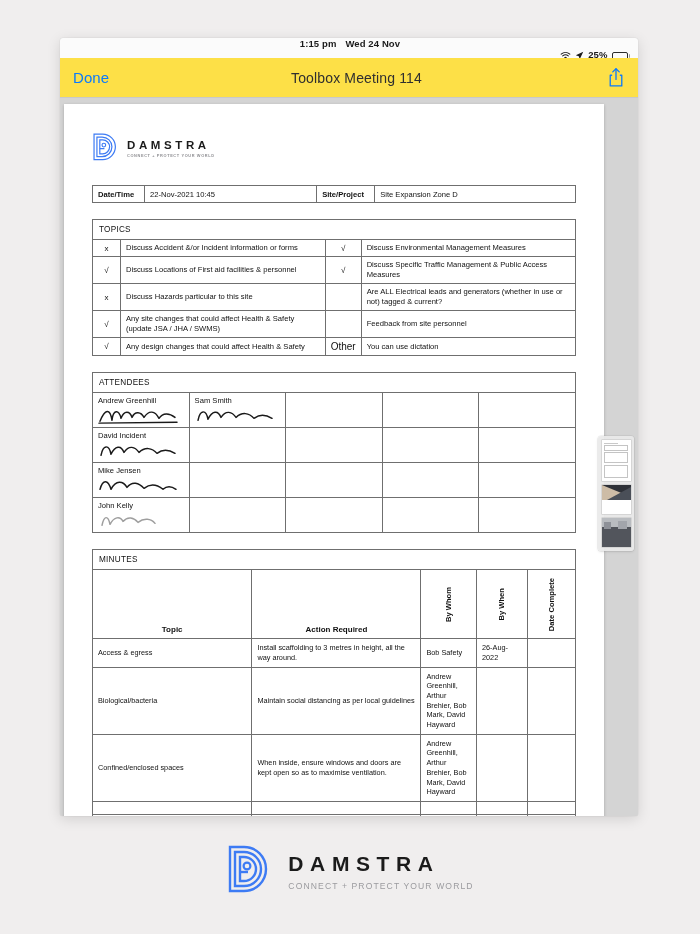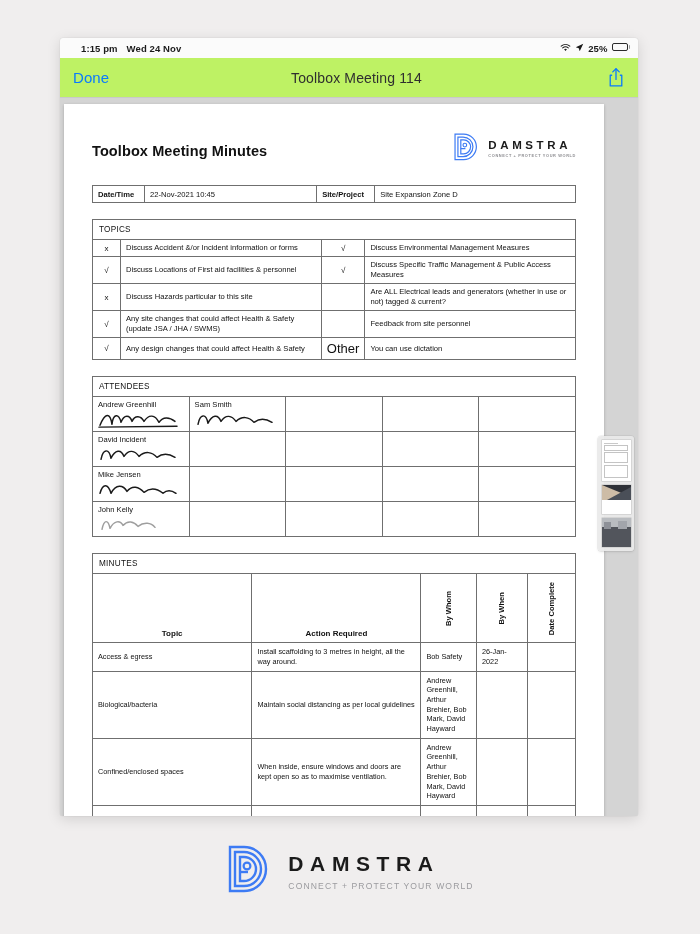--- a/index.html
+++ b/index.html
@@ -17,35 +17,35 @@
     position:absolute; left:60px; top:38px; width:578px; height:778px;
     background:#d6d6d6;
     border-radius:3px;
     box-shadow:0 3px 14px rgba(0,0,0,.13), 0 0 0 .5px rgba(0,0,0,.05);
     overflow:hidden;
   }
 
   
   #statusbar{
     height:20px; background:#fbfbfb;
-    display:flex; align-items:center; padding:0 8px 0 21px;
-    font-size:9.5px; font-weight:bold; color:#1b1b1b; letter-spacing:.1px;
+    display:flex; align-items:center; padding:0 8px 0 10px;
+    font-size:9.5px; font-weight:bold; color:#1b1b1b; letter-spacing:.1px;flex-direction:column;
   }
   #statusbar .left{display:flex;gap:9px;align-items:center;}
-  #statusbar .right{margin-left:auto;display:flex;gap:4px;align-items:flex-start;}
+  #statusbar .right{margin-left:auto;display:flex;gap:4px;align-items:flex-end;}
   .wifi-ic{width:11px;height:9px;display:block;}
   .loc-ic{width:9px;height:9px;display:block;}
   .batt{display:flex;align-items:center;gap:1px;}
   .batt-body{width:16px;height:8px;border:1px solid #2b2b2b;border-radius:2px;position:relative;padding:1px;}
   .batt-fill{height:100%;background:#2b2b2b;border-radius:1px;}
   .batt-cap{width:1.5px;height:4px;background:#9a9a9a;border-radius:0 1px 1px 0;}
 
   
   #navbar{
-    height:40px; background:#bef264;
+    height:40px; background:#fde047;
     border-bottom:.5px solid #c9c9c9;
     display:flex; align-items:center; padding:0 13px;
     position:relative;
   }
   #done-btn{
     font-size:15px; color:#0a7afe; cursor:pointer; font-weight:400;
     letter-spacing:.1px;
   }
   #nav-title{
     position:absolute; left:15px; right:0; text-align:center;
@@ -87,21 +87,21 @@
   .dtbar{margin-bottom:16px;}
   .dtbar td{height:17px;}
   .lbl{font-weight:bold !important;width:52px;white-space:nowrap;}
   .lbl2{font-weight:bold !important;width:58px;white-space:nowrap;}
 
   
   .topics{margin-bottom:16px;margin-top:9px;}
   .topics td{height:15px;}
   .tick{width:28px;text-align:center !important;font-weight:bold;font-size:8px;}
   .tick-plain{width:28px;text-align:center !important;font-size:8px;}
-  .tick-other{width:28px;text-align:center;font-weight:bold;font-size:13px;}
+  .tick-other{width:28px;text-align:center;font-weight:bold;font-size:10px;}
   .tcell{width:calc(50% - 28px);line-height:1.32;}
 
   
   .attend{margin-bottom:16px;}
   .attend td.nm{height:35px;width:20%;vertical-align:top;position:relative;padding:3px 5px 0 5px;}
   .sig{position:absolute;left:4px;bottom:1px;height:21px;width:86px;}
   .sig.faded{opacity:.42;}
 
   
   .minutes td{vertical-align:middle;}
@@ -182,21 +182,20 @@
         <path d="M5 9.4H3.4v12.2h13.2V9.4H15"></path>
       </svg>
     </div>
   </div>
 
   <div id="doc-area">
 
     <div id="page">
 
       <div class="doc-head">
-        <div class="doc-title">Toolbox Meeting Minutes</div>
         <div class="logo-wrap">
           <svg class="logo-mark" viewBox="0 0 44 52">
             <g fill="none" stroke="#3d7bf4" stroke-width="2.1">
               <path d="M3 2h15a22 22 0 0 1 0 44H3z"></path>
               <path d="M8 7h9a17 17 0 0 1 0 34H8z"></path>
               <path d="M13 12h5a12 12 0 0 1 0 24h-5z"></path>
             </g>
             <circle cx="20" cy="21" r="3.2" fill="none" stroke="#3d7bf4" stroke-width="2"></circle>
             <path d="M13 27h8" stroke="#3d7bf4" stroke-width="2.1"></path>
           </svg>
@@ -329,21 +328,21 @@
                   <span class="vert">Date Complete</span>
                 </div>
               </td>
         </tr>
         </tbody>
           <tbody id="minutes-body">
             <tr>
               <td class="body c-topic">Access &amp; egress</td>
               <td class="body c-action">Install scaffolding to 3 metres in height, all the way around.</td>
               <td class="body c-whom">Bob Safety</td>
-              <td class="body c-when">26-Jan-2022</td>
+              <td class="body c-when">26-Aug-2022</td>
               <td class="body c-date"></td>
             </tr>
             <tr>
               <td class="body c-topic">Biological/bacteria</td>
               <td class="body c-action">Maintain social distancing as per local guidelines</td>
               <td class="body c-whom">Andrew Greenhill, Arthur Brehier, Bob Mark, David Hayward</td>
               <td class="body c-when"></td>
               <td class="body c-date"></td>
             </tr>
             <tr>

